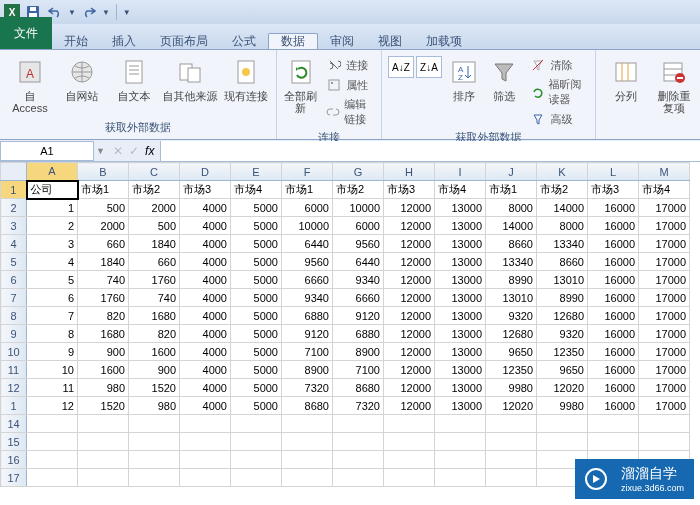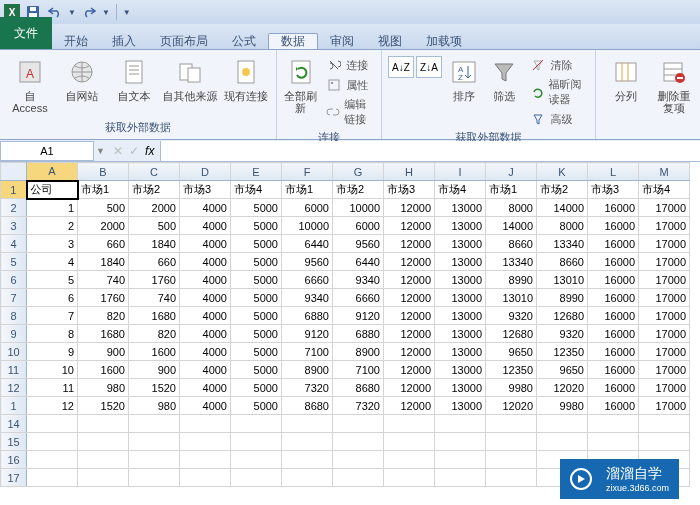--- a/index.html
+++ b/index.html
@@ -38,21 +38,21 @@
     .grid th, .grid td { border: 1px solid #d4d4d4; height: 18px; font-size: 11px; padding: 0 3px; }
     .corner { width: 26px; background: #e8eef7; border-right: 1px solid #9eb6ce !important; border-bottom: 1px solid #9eb6ce !important; }
     .col-hdr { background: linear-gradient(#f4f7fb, #dde7f3); text-align: center; font-weight: normal; color: #3b5377; width: 51px; border-bottom: 1px solid #9eb6ce !important; }
     .col-hdr.sel { background: #f7d77e; border-bottom: 2px solid #d6a41f !important; }
     .row-hdr { background: linear-gradient(90deg, #f4f7fb, #dde7f3); text-align: center; font-weight: normal; color: #3b5377; width: 26px; border-right: 1px solid #9eb6ce !important; }
     .row-hdr.sel { background: #f7d77e; border-right: 2px solid #d6a41f !important; }
     .grid td { text-align: right; color: #000; }
     .grid td.txt { text-align: left; }
     .active-cell { outline: 2px solid #000; outline-offset: -1px; margin-top: 20px; }
     
-    .watermark { position: absolute; right: 21px; bottom: 6px; background: #1668b1; color: #fff; padding: 6px 10px; display: flex; align-items: center; gap: 14px; font-size: 14px; }
+    .watermark { position: absolute; right: 6px; bottom: 6px; background: #1668b1; color: #fff; padding: 6px 10px; display: flex; align-items: center; gap: 14px; font-size: 14px; }
     .watermark .circ { width: 22px; height: 22px; border: 2px solid #fff; border-radius: 50%; display: flex; align-items: center; justify-content: center; }
     .watermark .sub { font-size: 9px; display: block; }
     
     svg { display: block; }
   </style>
 </head>
 <body>
 
 <div class="titlebar">
   <div class="app-icon">X</div>

